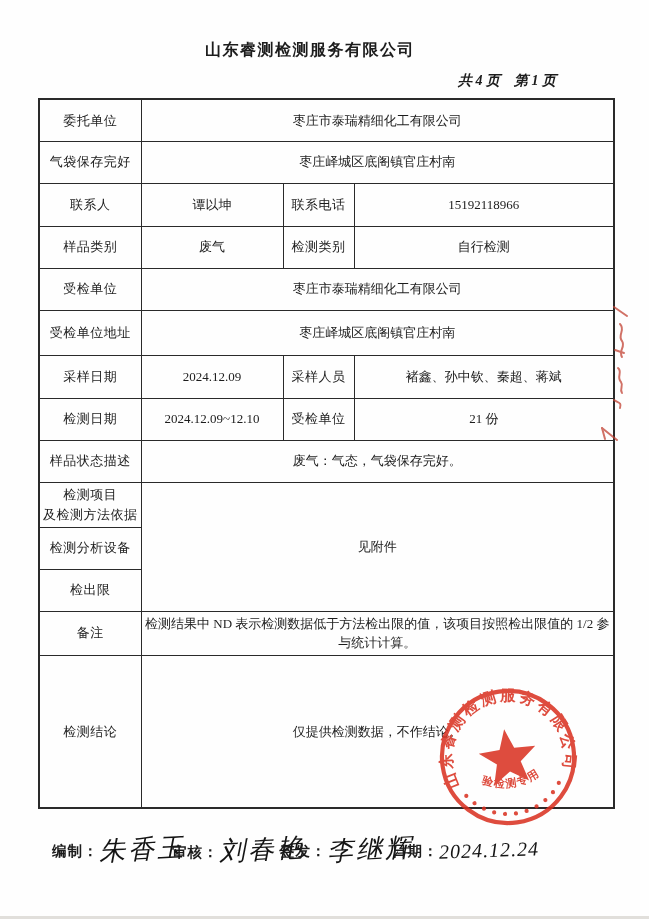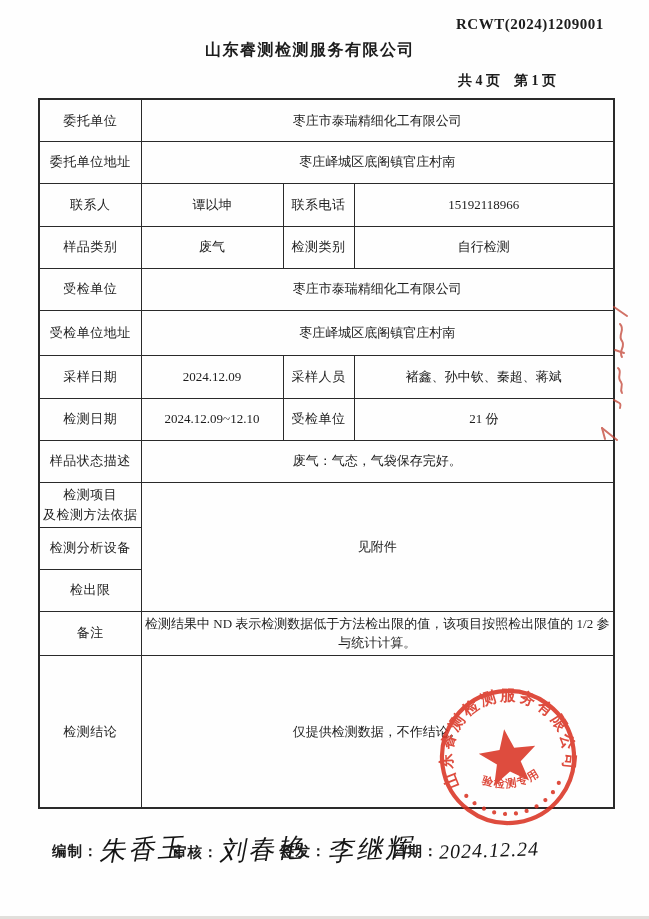--- a/index.html
+++ b/index.html
@@ -6,21 +6,21 @@
   html,body { width:649px; height:919px; }
   body { background:#e8e8e8; font-family:"Liberation Serif","DejaVu Serif",serif; }
   .page {
     position:relative; width:649px; height:919px; background:#fefefe;
     color:#1c1c1c; overflow:hidden;
   }
   
   .report-number { position:absolute; top:16px; left:456px; font-size:15px; font-weight:bold; letter-spacing:.5px; }
   .company-name { position:absolute; top:40px; left:0; width:620px; text-align:center; font-size:16px; font-weight:bold; letter-spacing:1.5px; }
   .report-title { position:absolute; top:60px; left:240px; font-size:27px; font-weight:bold; letter-spacing:11px; }
-  .page-info { position:absolute; top:72px; left:458px; font-size:14px; font-weight:bold; }
+  .page-info { position:absolute; top:72px; left:458px; font-size:14px; font-weight:bold;font-style:italic; }
   .page-info span { margin-right:14px; }
   
   table.report { position:absolute; top:98px; left:38px; width:575px; border-collapse:collapse; table-layout:fixed; }
   table.report td { border:1px solid #2a2a2a; font-size:13px; text-align:center; vertical-align:middle; padding:2px 1px; line-height:1.5; }
   table.report { border:2px solid #2a2a2a; }
   td.lbl { letter-spacing:.5px; }
   td.left-text { text-align:left; padding:4px 9px; line-height:1.85; }
   td.conclusion-cell { text-align:left; vertical-align:top; padding:7px 9px; position:relative; }
   
   .stamp { position:absolute; left:421px; top:670px; width:174px; height:174px; z-index:5; pointer-events:none; }
@@ -34,40 +34,39 @@
   .sig { font-size:26px; font-style:italic; letter-spacing:3px; transform:rotate(-3deg); line-height:1; color:#141414; font-family:"DejaVu Serif","Liberation Serif",serif; }
   .sig-date { font-size:20px; font-style:italic; letter-spacing:1px; transform:rotate(-2deg); padding-top:3px; color:#141414; }
   .g-prepared { left:40px; } .g-reviewed { left:160px;align-items:flex-end; } .g-issued { left:268px; } .g-date { left:380px; }
   .scan-edge { position:absolute; bottom:0; left:0; width:100%; height:3px; background:#c9c4bd; opacity:.55; }
 </style>
 </head>
 <body>
 
 <div class="page">
 
-  <div class="report-number">RCWT(2024)1209001</div>
   <div class="company-name">山东睿测检测服务有限公司</div>
   <div class="page-info">
     <span>共 4 页</span><span>第 1 页</span>
   </div>
 
   <table class="report">
     <colgroup>
         <col style="width:102px">
         <col style="width:142px">
         <col style="width:71px">
         <col style="width:260px">
       </colgroup>
     <tbody>
         <tr style="height:42px">
       <td class="lbl">委托单位</td>
       <td colspan="3">枣庄市泰瑞精细化工有限公司</td>
     </tr>
     <tr style="height:42px">
-      <td class="lbl">委托单位地址</td>
+      <td class="lbl">气袋保存完好</td>
       <td colspan="3">枣庄峄城区底阁镇官庄村南</td>
     </tr>
     <tr style="height:43px">
       <td class="lbl">联系人</td>
       <td>谭以坤</td>
       <td class="lbl">联系电话</td>
       <td>15192118966</td>
     </tr>
     <tr style="height:42px">
       <td class="lbl">样品类别</td>

